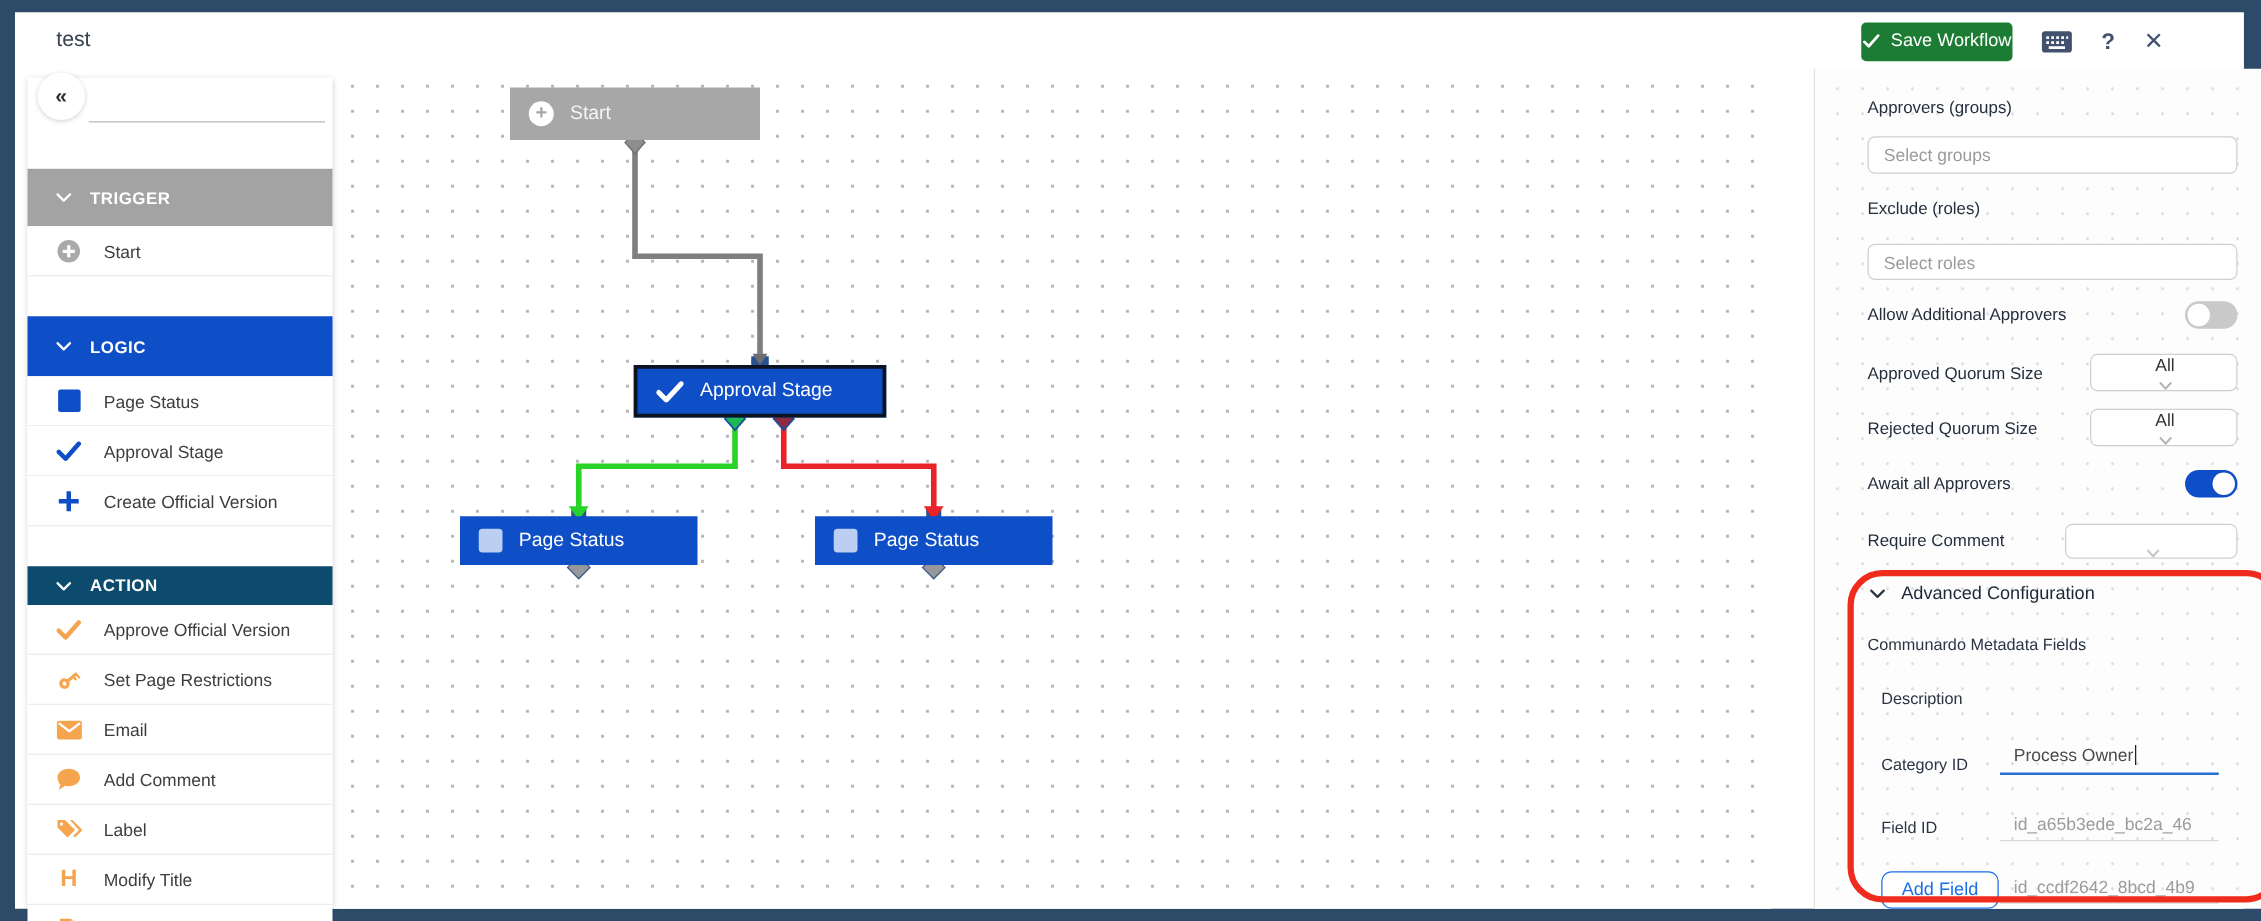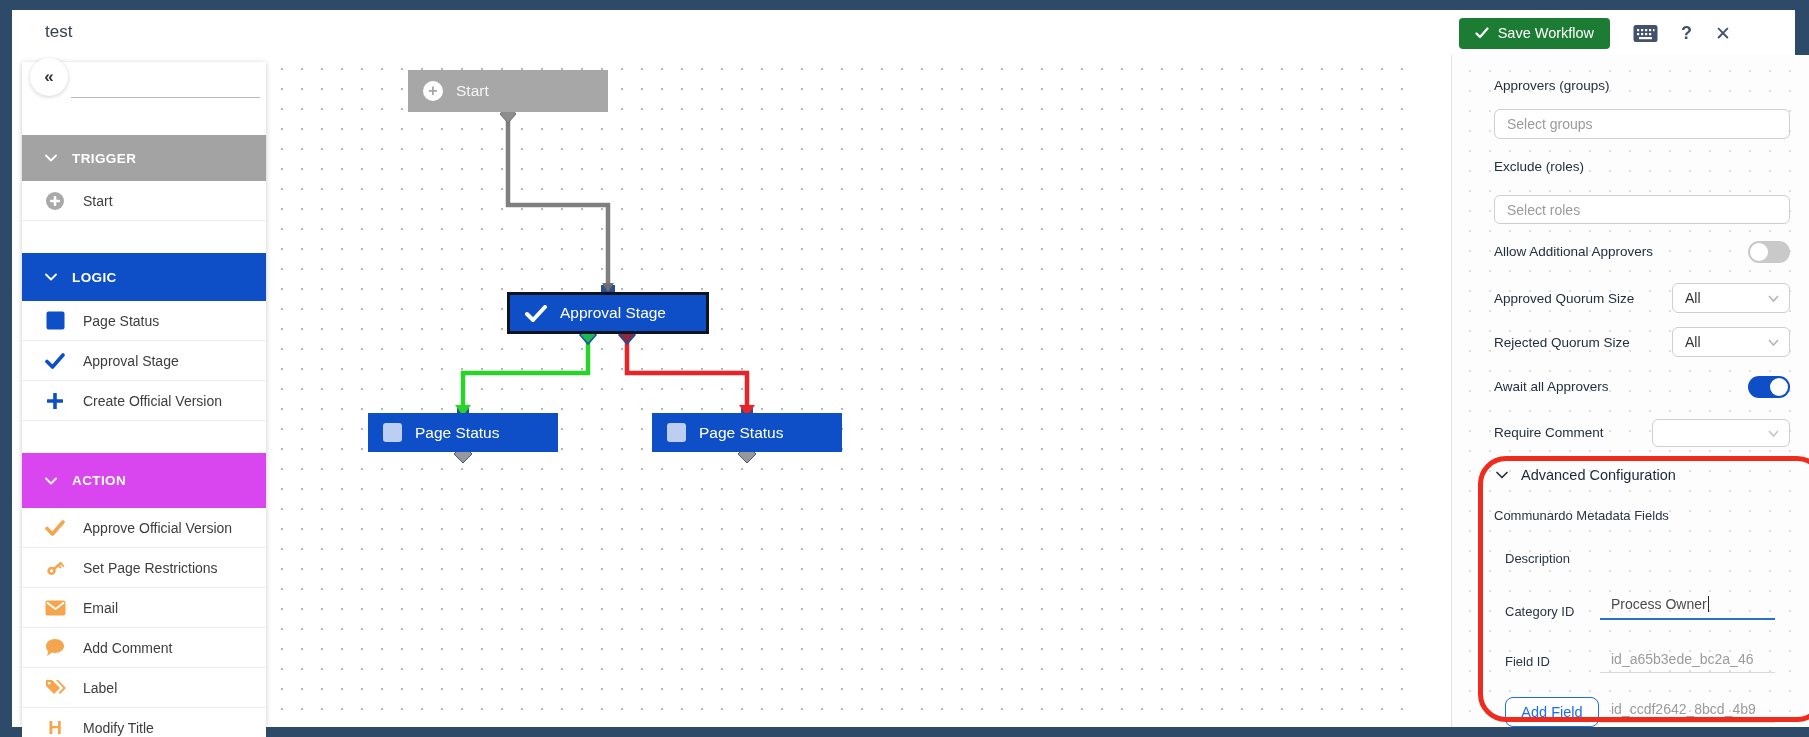--- a/index.html
+++ b/index.html
@@ -5,34 +5,34 @@
   * { margin:0; padding:0; box-sizing:border-box; }
   html,body { width:1809px; height:737px; }
   body { font-family:"Liberation Sans", sans-serif; background:#2d4a68; position:relative; overflow:hidden; }
 
   .app { position:absolute; left:12px; top:10px; width:1783px; height:717px; background:#ffffff; }
 
   
   .titlebar { position:absolute; left:0; top:0; width:100%; height:45px; background:#fff; }
   .title { position:absolute; left:33px; top:12px; font-size:17px; color:#37424f; }
   .header-controls { position:absolute; right:64px; top:7px; height:32px; display:flex; align-items:center; gap:23px; }
-  .save-btn { display:flex; align-items:center; gap:9px; height:31px; padding:0 16px; background:#1d7c33; border:none; border-radius:4px; color:#fff; font-size:14.5px; cursor:pointer; font-family:inherit; }
+  .save-btn { display:flex; align-items:center; gap:9px; height:31px; padding:0 1px; background:#1d7c33; border:none; border-radius:4px; color:#fff; font-size:14.5px; cursor:pointer; font-family:inherit; }
   .icon-btn { background:none; border:none; cursor:pointer; display:flex; align-items:center; color:#42526e; font-family:inherit; }
   .help-glyph { font-size:18px; font-weight:bold; color:#42526e; }
   .close-glyph { font-size:19px; color:#42526e; }
 
   
   .sidebar { position:absolute; left:10px; top:52px; width:244px; height:664px; background:#fff; box-shadow:0 1px 5px rgba(0,0,0,0.22); z-index:6; }
   .sb-top { position:relative; height:41px; border-bottom:0; }
   .sb-collapse { position:absolute; left:8px; top:-4px; width:38px; height:38px; border-radius:50%; background:#fff; box-shadow:0 1px 4px rgba(0,0,0,0.18); border:none; font-size:17px; font-weight:bold; color:#333; cursor:pointer; font-family:inherit; }
   .sb-search-line { position:absolute; left:49px; right:6px; bottom:5px; height:1px; background:#b9b9b9; }
   .sb-header { height:46px; display:flex; align-items:center; gap:15px; padding-left:23px; color:#fff; font-size:13.5px; font-weight:600; letter-spacing:0.4px; cursor:pointer;margin-top:32px; }
   .sb-header.trigger { background:#a3a3a3; }
   .sb-header.logic { background:#0e4ec6; height:48px; }
-  .sb-header.action { background:#d946ef; height:55px; }
+  .sb-header.action { background:#0c4a6e; height:31px; }
   .sb-item { height:40px; display:flex; align-items:center; gap:17px; padding-left:22px; border-bottom:1px solid #ececec; font-size:14px; color:#3d3d3d; cursor:pointer; background:#fff; }
   .sb-ico { width:22px; height:22px; display:flex; align-items:center; justify-content:center; flex:none; }
   .h-letter { font-size:19px; font-weight:bold; color:#f5a54e; }
 
   
   .canvas { position:absolute; left:254px; top:45px; width:1151px; height:672px; background-color:#fff;
             background-image:radial-gradient(circle, #b5b5b5 1.1px, transparent 1.4px); background-size:20px 20px; background-position:6px 4px; }
   .edges { position:absolute; left:0; top:0; pointer-events:none; }
   .node { position:absolute; display:flex; align-items:center; gap:13px; padding-left:15px; color:#fff; font-size:15.5px; cursor:pointer; }
   .node-start { left:142px; top:15px; width:200px; height:42px; background:#a7a7a7; color:#f4f4f4; }
@@ -42,21 +42,21 @@
   .node-ps2 { left:386px; top:358px; }
   .ps-square { width:19px; height:19px; border-radius:3px; background:#bccff2; flex:none; }
   .start-circle { width:20px; height:20px; border-radius:50%; background:#fff; color:#a7a7a7; display:flex; align-items:center; justify-content:center; font-size:16px; font-weight:bold; flex:none; }
 
   
   .panel { position:absolute; left:1439px; top:45px; width:433px; height:672px; background-color:#fdfdfd; border-left:1px solid #e3e3e3;
            background-image:radial-gradient(circle, rgba(165,165,165,0.35) 1px, transparent 1.3px); background-size:20px 20px; background-position:8px 6px; }
   .p-label { position:absolute; left:42px; font-size:13.5px; color:#242f3e; }
   .p-input { position:absolute; left:42px; width:296px; height:30px; border:1px solid #cfcfcf; border-radius:6px; background:#fff; padding:0 12px; font-size:14px; color:#555; font-family:inherit; }
   .p-input::placeholder { color:#9b9b9b; }
-  .p-select { position:absolute; height:30px; border:1px solid #cfcfcf; border-radius:6px; background:#fff; display:flex; align-items:center; justify-content:space-between; padding:0 10px 0 12px; font-size:14px; color:#333; cursor:pointer; }
+  .p-select { position:absolute; height:30px; border:1px solid #cfcfcf; border-radius:6px; background:#fff; display:flex; align-items:center; justify-content:space-between; padding:0 10px 0 12px; font-size:14px; color:#333; cursor:pointer;flex-direction:column; }
   .toggle { position:absolute; width:42px; height:22px; border-radius:11px; cursor:pointer; }
   .toggle .knob { position:absolute; top:2px; width:18px; height:18px; border-radius:50%; background:#fff; }
   .toggle.off { background:#c9c9c9; } .toggle.off .knob { left:2px; }
   .toggle.on { background:#0e4ec6; } .toggle.on .knob { right:2px; }
 
   .annotation { position:absolute; left:26px; top:401px; width:347px; height:266px; border:5px solid #ee2b1c; border-radius:28px; pointer-events:none; z-index:4; }
   .adv-header { position:absolute; left:44px; top:412px; display:flex; align-items:center; gap:13px; cursor:pointer; }
   .adv-title { font-size:14.5px; color:#1c2737; }
   .adv-subtitle { position:absolute; left:42px; top:453px; font-size:13px; color:#2a3443; }
   .meta-label { position:absolute; left:53px; font-size:13px; color:#2a3443; }

